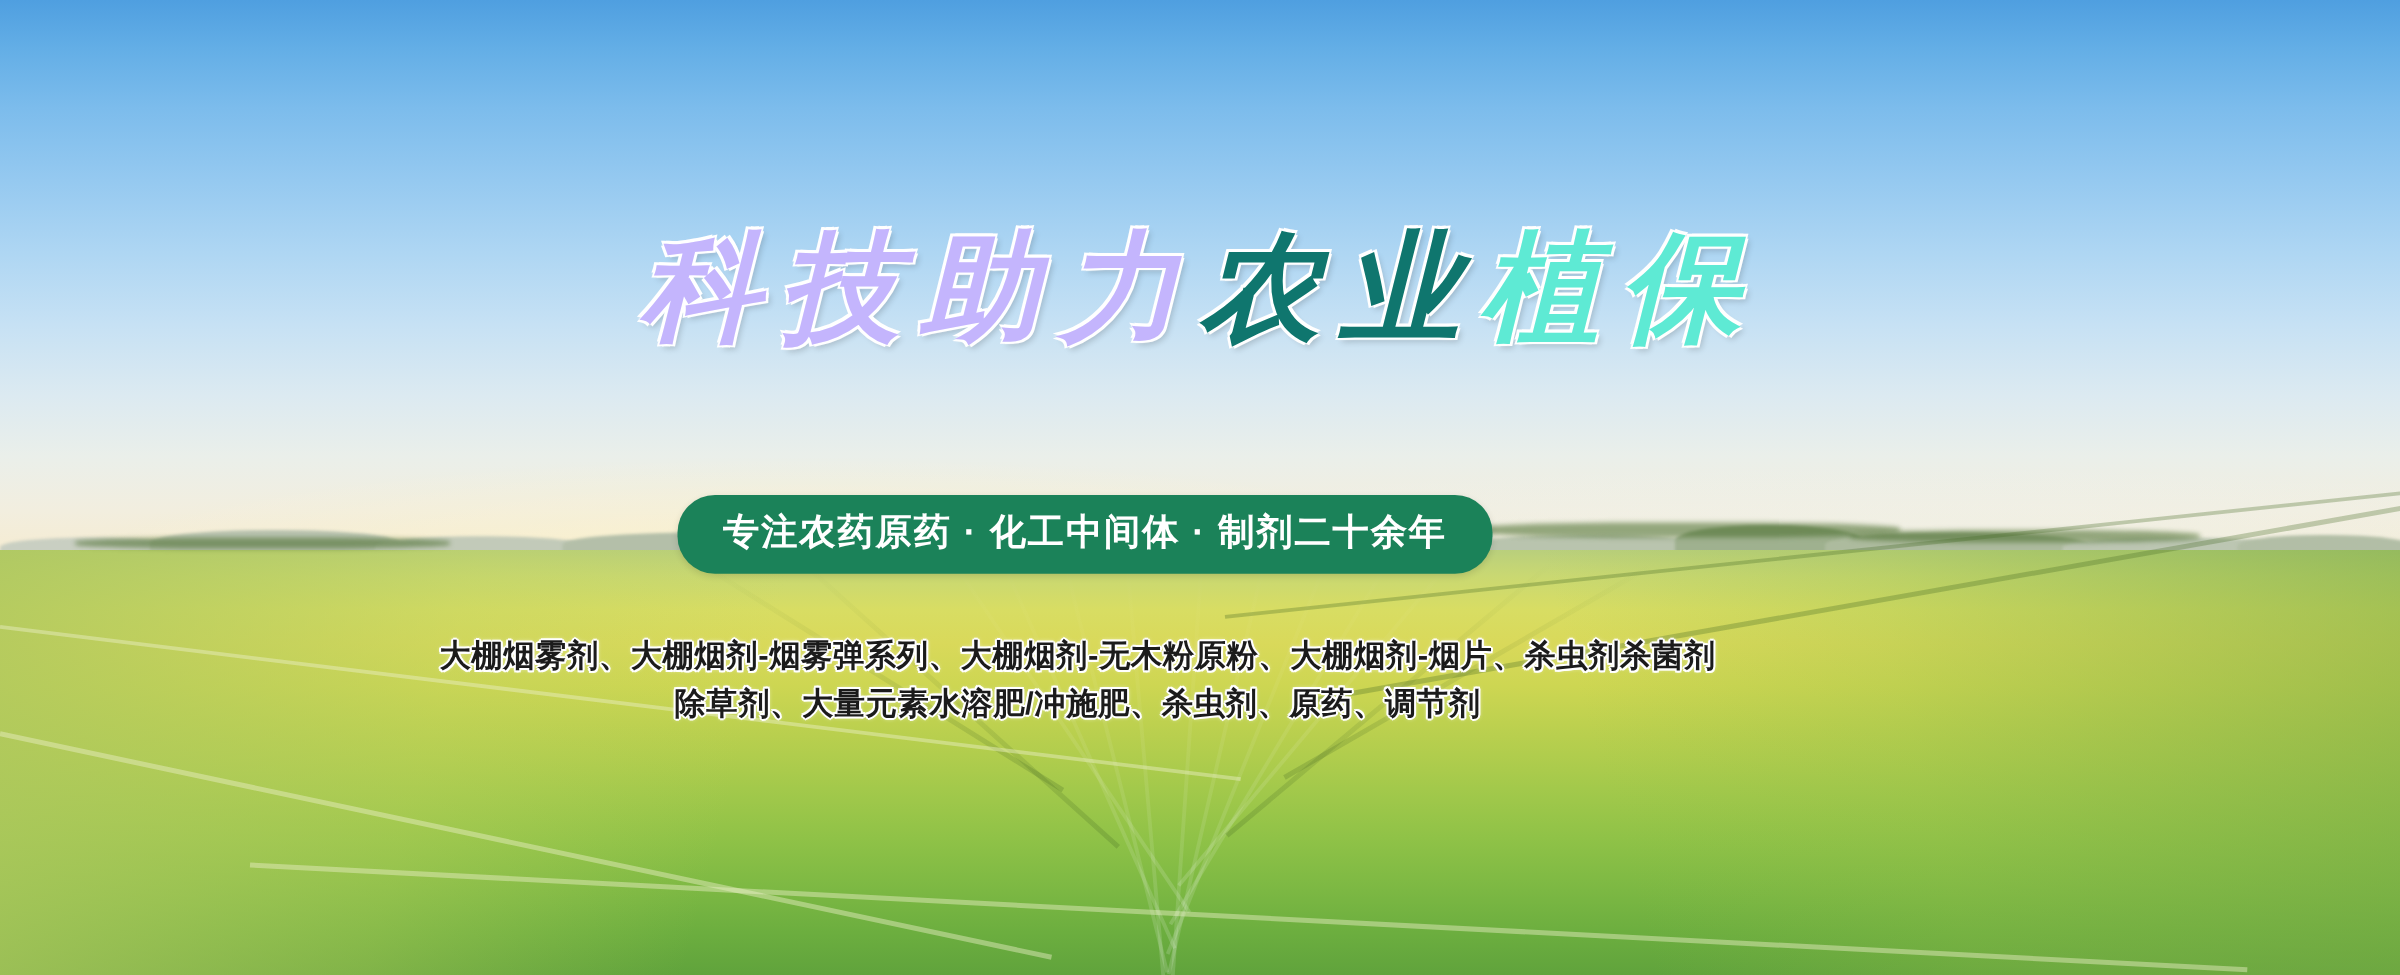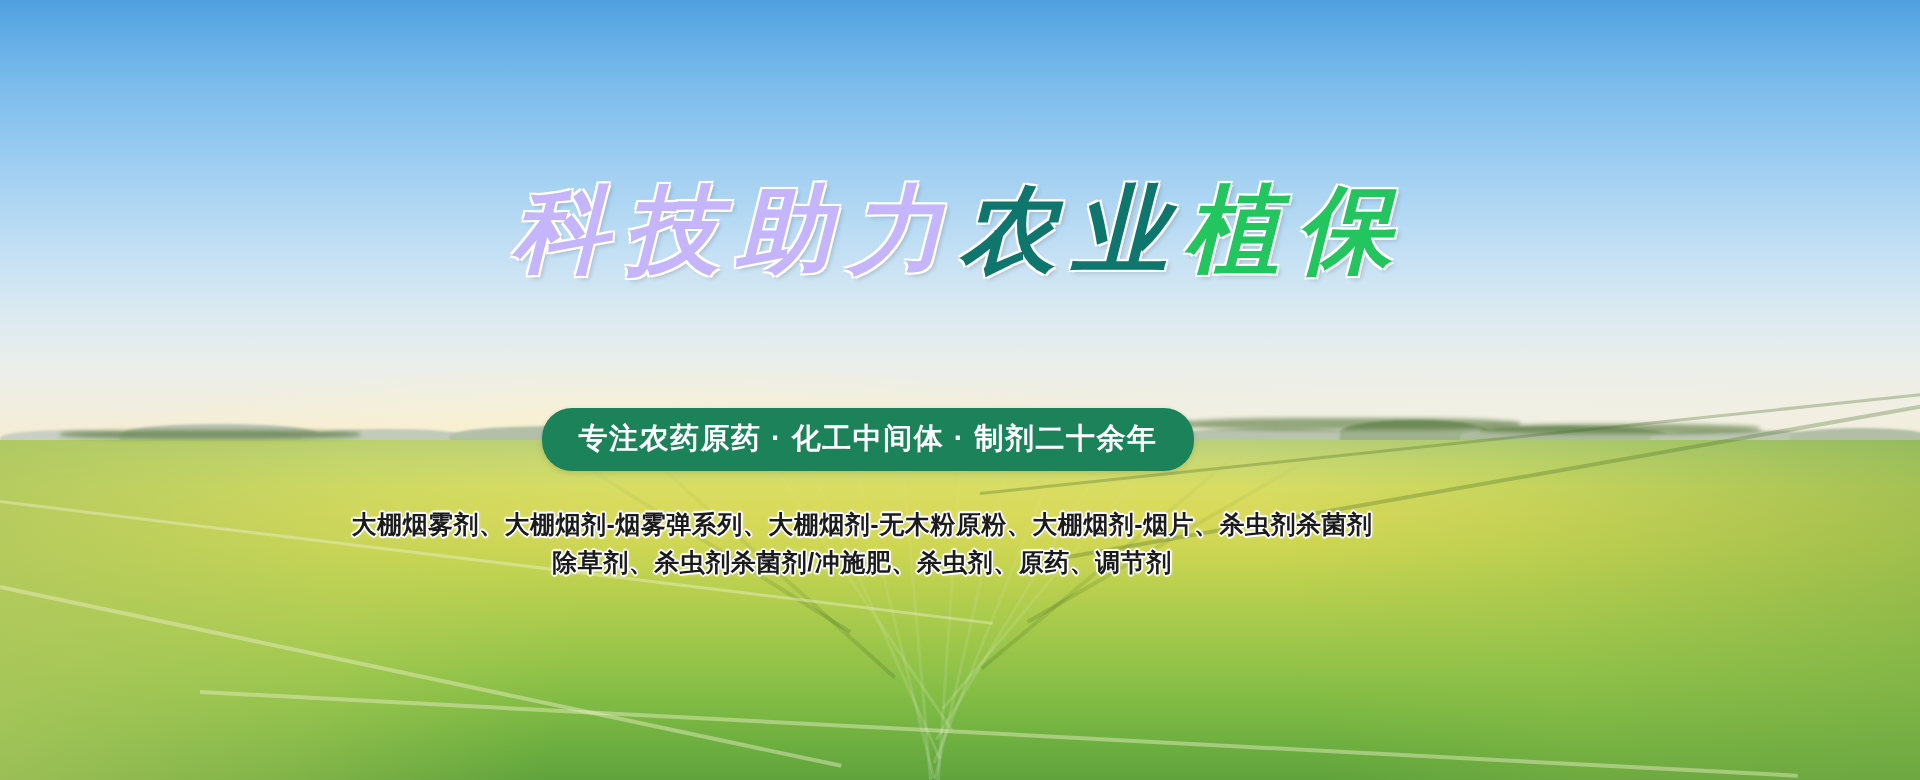--- a/index.html
+++ b/index.html
@@ -120,24 +120,24 @@
     line-height:1.08;
     white-space:nowrap;
     text-shadow:
       0 0 3px #fff, 0 0 3px #fff,
       2px 2px 0 #fff, -2px 2px 0 #fff,
       2px -2px 0 #fff, -2px -2px 0 #fff,
       3px 3px 5px rgba(0,0,0,0.18);
   }
   .headline .hl-red   { color:#c4b5fd; }
   .headline .hl-green { color:#0f766e; }
-  .headline .hl-green2{ color:#22c55e; }
+  .headline .hl-green2{ color:#5eead4; }
 
   .badge-wrap {
-    position:absolute; left:0; top:408px; width:1736px;
+    position:absolute; left:0; top:396px; width:1736px;
   }
   .badge {
     display:inline-block;
     background:#1b8259;
     color:#ffffff;
     font-size:29px;
     font-weight:bold;
     letter-spacing:1.5px;
     line-height:1;
     padding:16px 36px 18px 36px;
@@ -219,16 +219,16 @@
 
     <div class="headline">
       <span class="hl-red">科技助力</span><span class="hl-green">农业</span><span class="hl-green2">植保</span>
     </div>
 
     <div class="badge-wrap">
       <span class="badge">专注农药原药 · 化工中间体 · 制剂二十余年</span>
     </div>
 
     <div class="desc desc-1">大棚烟雾剂、大棚烟剂-烟雾弹系列、大棚烟剂-无木粉原粉、大棚烟剂-烟片、杀虫剂杀菌剂</div>
-    <div class="desc desc-2">除草剂、杀虫剂杀菌剂/冲施肥、杀虫剂、原药、调节剂</div>
+    <div class="desc desc-2">除草剂、大量元素水溶肥/冲施肥、杀虫剂、原药、调节剂</div>
 
   </div>
 </div>
 
 </body></html>

